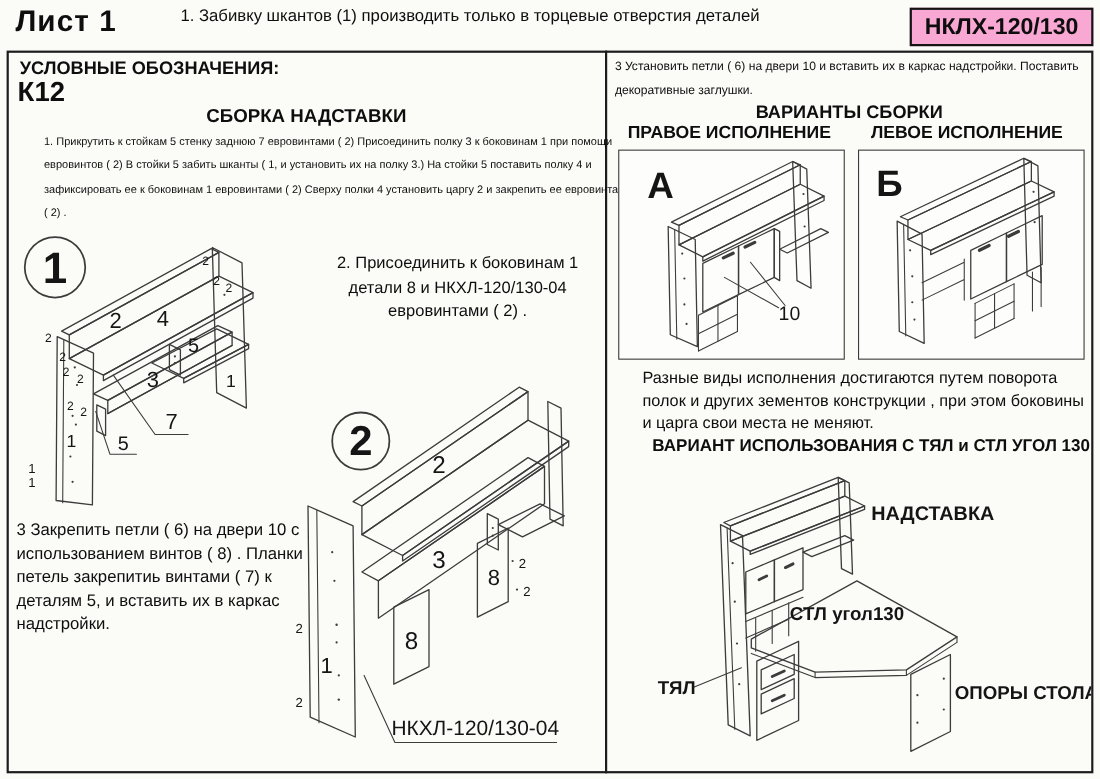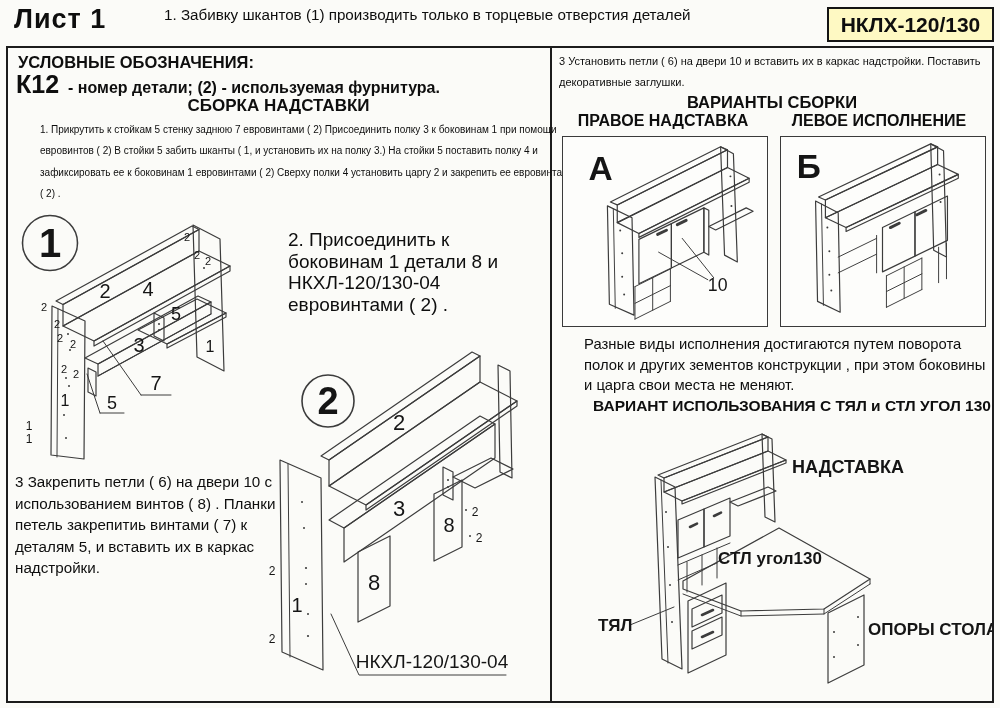--- a/index.html
+++ b/index.html
@@ -10,32 +10,32 @@
     background:#fbfbf8;
     color:#0e0e0e;
     overflow:hidden;
   }
   .abs { position:absolute; }
   .sheet-title { left:14px; top:4px; font-size:27px; font-weight:bold; letter-spacing:1px; }
   .header-notes { left:164px; top:5px; font-size:15.2px; line-height:20px; }
   .model-box {
     left:827px; top:7px; width:167px; height:35px;
     border:2px solid #141414; display:flex; align-items:center; justify-content:center;
-    font-size:21px; font-weight:bold; background:#fef9c3;
+    font-size:21px; font-weight:bold; background:#f9a8d4;
   }
   .outer-box { left:6px; top:46px; width:988px; height:657px; border:2px solid #1c1c1c; }
   .divider { left:550px; top:46px; width:2px; height:657px; background:#1c1c1c; }
 
   .legend-title { left:18px; top:53px; font-size:16.5px; font-weight:bold;text-align:right; }
   .legend-row { left:16px; top:70px; display:flex; align-items:baseline; gap:9px; }
   .legend-code { font-size:25px; font-weight:bold; }
   .legend-text { font-size:16px; font-weight:bold; }
   .section-title { left:6px; top:96px; width:545px; text-align:center; font-size:17px; font-weight:bold; }
   .step1 { left:12px; top:119px; width:536px; font-size:10px; line-height:21.3px;margin-left:28px; }
-  .step2 { left:288px; top:229px; width:256px; font-size:19px; line-height:21.5px; }
+  .step2 { left:288px; top:229px; width:256px; font-size:15px; line-height:21.5px;text-align:center; }
   .bottom-block { left:15px; top:471px; width:262px; font-size:15.2px; line-height:21.6px; }
 
   .step3 { left:559px; top:51px; width:432px; font-size:11px; line-height:21px; }
   .variants-title { left:551px; top:93px; width:442px; text-align:center; font-size:16.5px; font-weight:bold; }
   .variant-label-right { left:558px; top:112px; width:210px; text-align:center; font-size:16px; font-weight:bold; }
   .variant-label-left { left:770px; top:112px; width:218px; text-align:center; font-size:16px; font-weight:bold; }
   .variant-box { border:1.5px solid #3a3a3a; background:#fdfdfb; }
   .box-a { left:562px; top:136px; width:206px; height:191px; }
   .box-b { left:780px; top:136px; width:206px; height:191px; }
   .variants-note { left:584px; top:334px; width:408px; font-size:14.8px; line-height:20.6px; }
@@ -55,21 +55,20 @@
   <div>1. Забивку шкантов (1) производить только в торцевые отверстия деталей</div>
 </div>
 <div class="abs model-box">НКЛХ-120/130</div>
 
 <div class="abs outer-box"></div>
 <div class="abs divider"></div>
 
 <div class="abs legend-title">УСЛОВНЫЕ ОБОЗНАЧЕНИЯ:</div>
 <div class="abs legend-row">
   <span class="legend-code">К12</span>
-  <span class="legend-text">- номер детали;  (2) - используемая фурнитура.</span>
 </div>
 <div class="abs section-title">СБОРКА НАДСТАВКИ</div>
 <p class="abs step1">1. Прикрутить  к стойкам 5 стенку заднюю 7  евровинтами   ( 2)   Присоединить полку 3 к боковинам 1 при помощи евровинтов ( 2)   В стойки 5 забить шканты   ( 1, и установить их на полку 3.)    На стойки 5 поставить полку 4 и зафиксировать ее к боковинам 1 евровинтами   ( 2)    Сверху полки 4 установить царгу 2 и закрепить ее евровинтами   ( 2)  .</p>
 <p class="abs step2">2. Присоединить к боковинам 1 детали 8 и НКХЛ-120/130-04 евровинтами   ( 2)   .</p>
 <div class="abs bottom-block">
   <p>3 Закрепить петли   ( 6)   на двери 10 с использованием винтов   ( 8)   . Планки петель закрепитиь винтами ( 7)    к деталям 5, и вставить их в каркас надстройки.</p>
 </div>
 
 <svg class="abs" style="left:8px; top:210px;" width="272" height="258" viewBox="0 0 272 258">
   <g class="draw">
@@ -183,21 +182,21 @@
       <circle cx="42" cy="284" r="1"></circle>
     <circle cx="182" cy="150" r="1"></circle>
       <circle cx="182" cy="157" r="1"></circle>
     <circle cx="200" cy="180" r="1"></circle>
       <circle cx="204" cy="206" r="1"></circle>
   </g>
 </svg>
 
 <p class="abs step3">3 Установить петли   ( 6)    на двери 10 и вставить их в каркас надстройки.  Поставить декоративные заглушки.</p>
 <div class="abs variants-title">ВАРИАНТЫ СБОРКИ</div>
-<div class="abs variant-label-right">ПРАВОЕ НАДСТАВКА</div>
+<div class="abs variant-label-right">ПРАВОЕ ИСПОЛНЕНИЕ</div>
 <div class="abs variant-label-left">ЛЕВОЕ ИСПОЛНЕНИЕ</div>
 
 <div class="abs variant-box box-a">
   <svg width="203" height="188" viewBox="0 0 206 191">
     <g class="draw">
       <path d="M45,70 L70,82 L72,181 L47,170 Z"></path>
       <path class="thin" d="M51,73 L53,174"></path>
       <path d="M48,66 L160,10 L167,13 L55,69 Z"></path>
       <path d="M55,69 L167,13 L167,31 L55,87 Z"></path>
       <path d="M160,10 L173,17 L177,127 L164,120 Z"></path>

